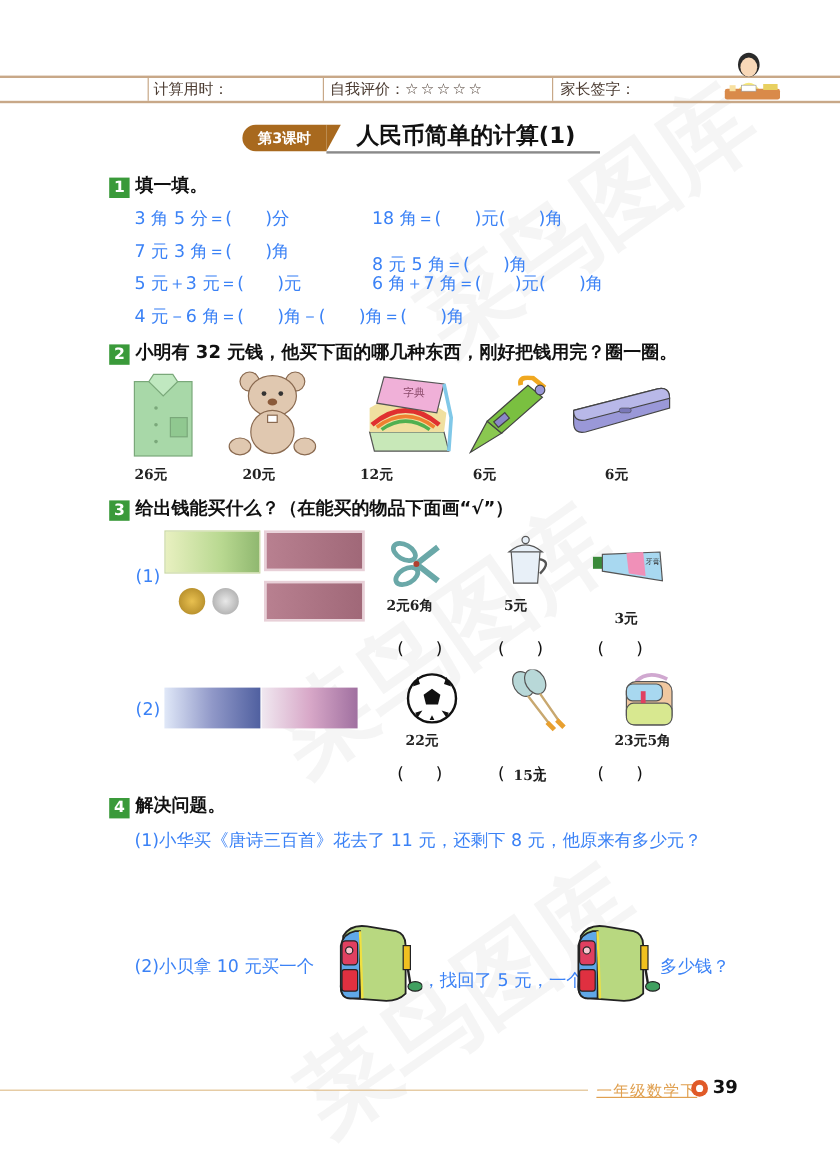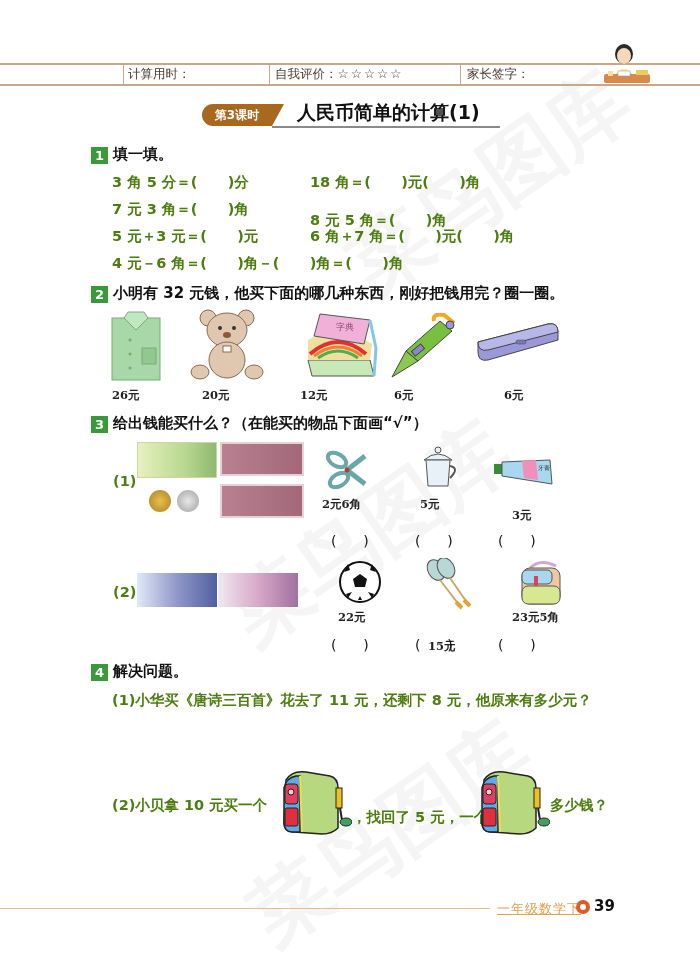--- a/index.html
+++ b/index.html
@@ -15,21 +15,21 @@
   
   .lesson-tag { position: absolute; left: 202px; top: 104px; width: 70px; height: 22px; background: #a8691e; color: #fff; border-radius: 11px 0 0 11px; font-size: 12px; font-weight: bold; line-height: 22px; text-align: center; }
   .lesson-tag:after { content: ""; position: absolute; right: -12px; top: 0; border-top: 22px solid #a8691e; border-right: 12px solid transparent; }
   .lesson-title { position: absolute; left: 297px; top: 100px; font-size: 19px; font-weight: bold; color: #111; }
   .title-underline { position: absolute; left: 272px; top: 126px; width: 228px; height: 2px; background: #8a8a8a; }
 
   
   .sec { position: absolute; left: 91px; font-size: 15px; font-weight: bold; color: #111; }
   .badge { display: inline-block; width: 17px; height: 17px; background: #3a9a3a; color: #fff; font-size: 13px; font-weight: bold; text-align: center; line-height: 17px; margin-right: 5px; vertical-align: -1px; }
 
-  .q { position: absolute; font-size: 14.5px; color: #4d7c0f; white-space: pre; font-weight: bold; }
+  .q { position: absolute; font-size: 14.5px; color: #3b82f6; white-space: pre; }
   .price { position: absolute; font-family: "DejaVu Serif", "Liberation Serif", serif; font-size: 11.5px; color: #222; text-align: left; font-weight: bold; }
   .paren { position: absolute; font-size: 14px; color: #111; white-space: pre; }
 
   
   .foot-line { position: absolute; left: 0; top: 908px; width: 490px; height: 1px; background: #e0c090; }
   .foot-txt { position: absolute; left: 497px; top: 900px; font-family: "DejaVu Serif", "Liberation Serif", serif; font-size: 13px; color: #e0a050; letter-spacing: 1px; text-decoration: underline; }
   .foot-dot { position: absolute; left: 576px; top: 900px; width: 14px; height: 14px; border-radius: 50%; background: #e05a28; }
   .foot-dot:after { content: ""; position: absolute; left: 4px; top: 4px; width: 6px; height: 6px; border-radius: 50%; background: #fff; }
   .foot-num { position: absolute; left: 594px; top: 897px; font-size: 15px; font-weight: bold; color: #111; }
 

